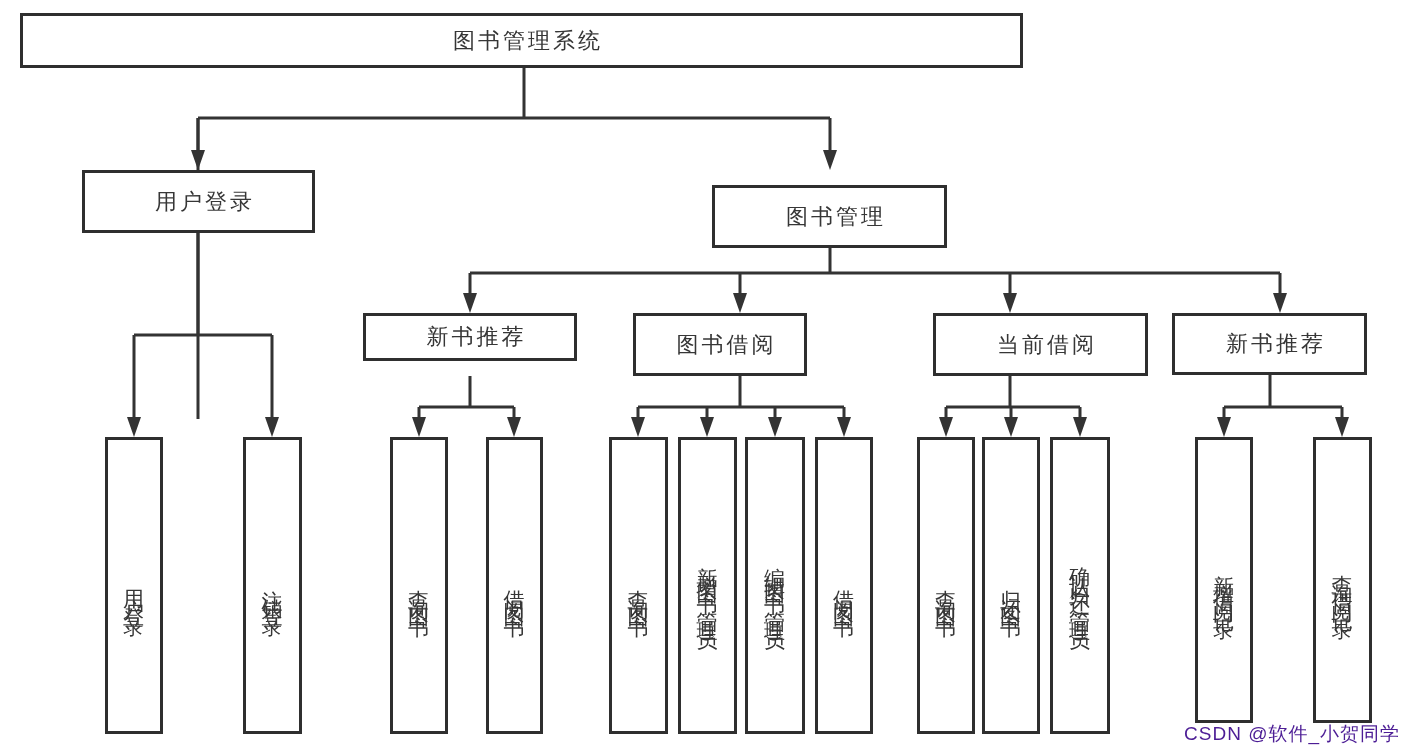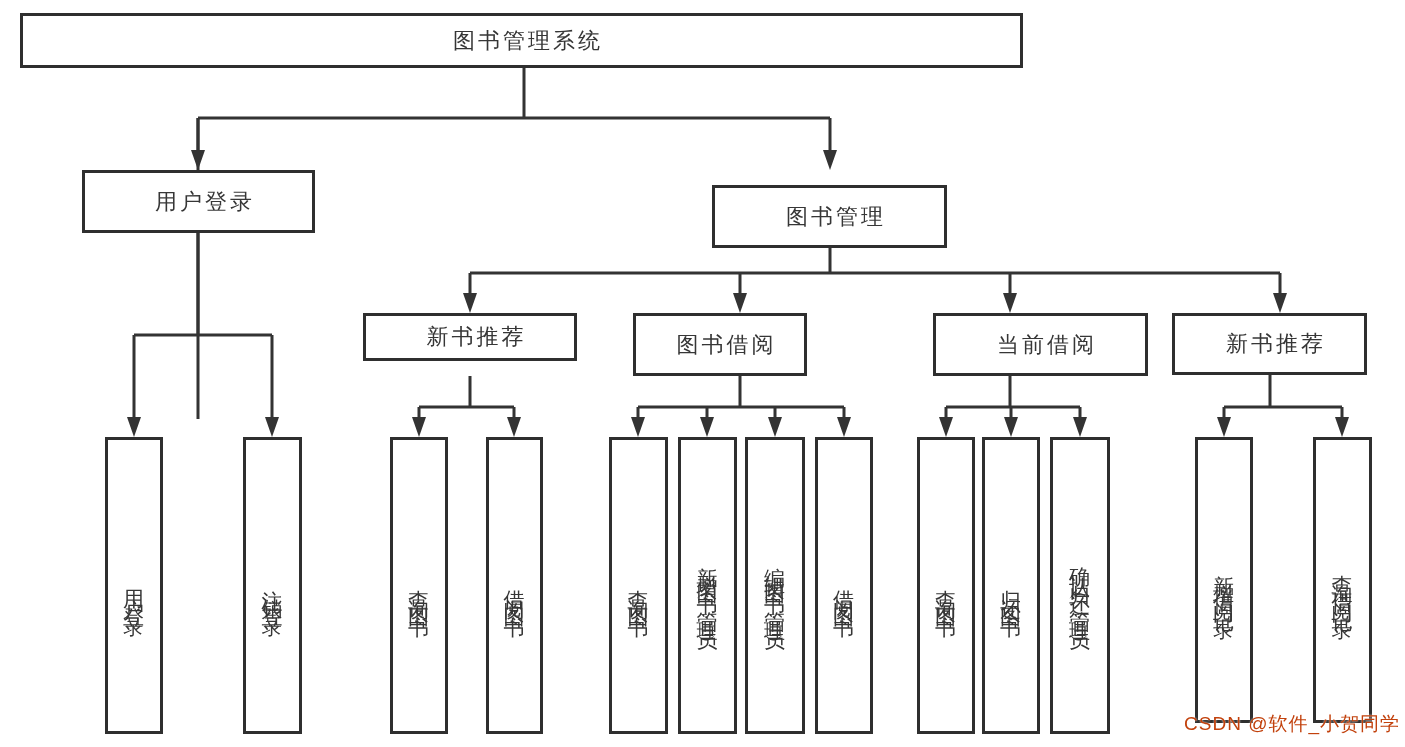--- a/index.html
+++ b/index.html
@@ -36,23 +36,23 @@
     writing-mode: vertical-rl;
     text-orientation: mixed;
     font-size: 21px;
     letter-spacing: 9px;
     line-height: 1;
     padding-top: 10px;
   }
   .watermark {
     position: absolute;
     right: 5px;
-    bottom: 10px;
+    bottom: 0;
     font-size: 19px;
-    color: #c2410c;
+    color: #4c1d95;
     letter-spacing: 1px;
     text-shadow: 0 0 2px #ffffff;
     white-space: nowrap;
   }
 </style>
 </head>
 <body>
 
 <div class="canvas">
 

